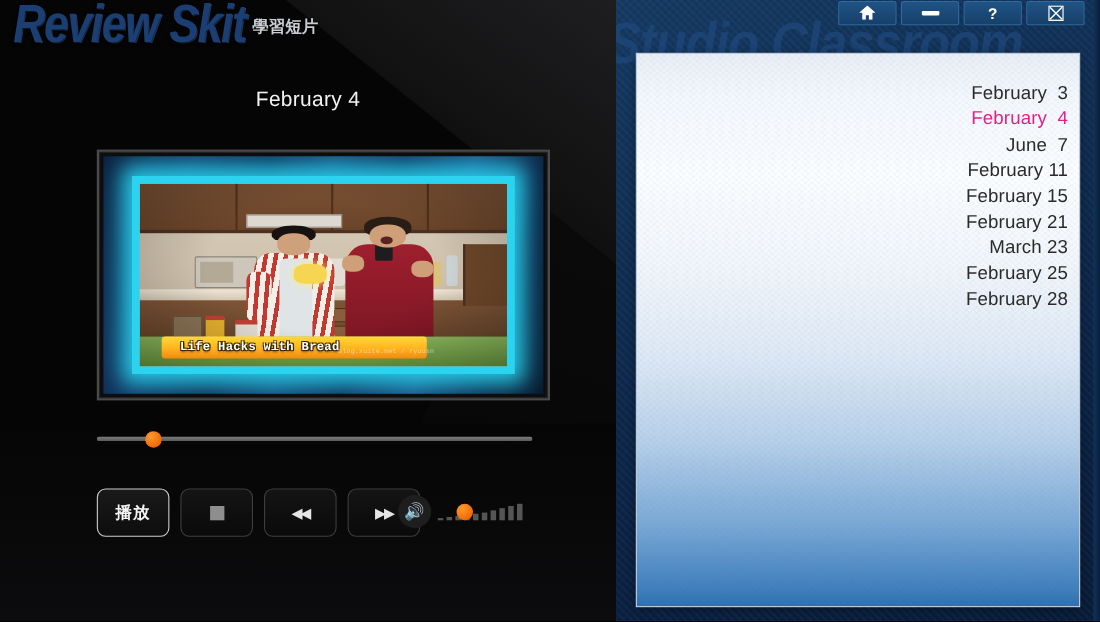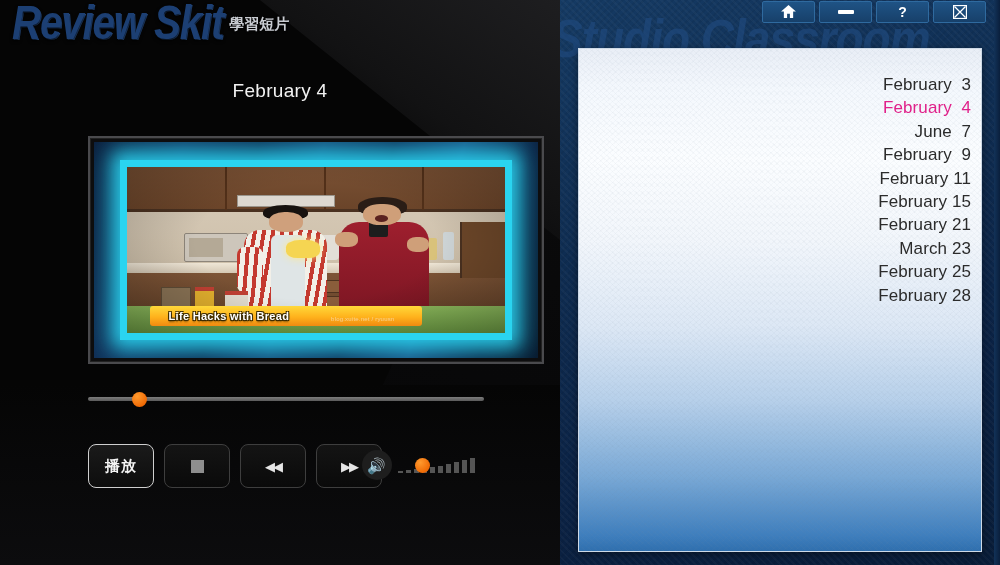--- a/index.html
+++ b/index.html
@@ -50,24 +50,25 @@
   }
 
   
   #video-date {
     position:absolute; top:80px; left:0; width:560px;
     text-align:center; color:#f2f2f2; font-size:19px; letter-spacing:.3px;
   }
 
   
   #video-bezel {
-    position:absolute; left:88px; top:136px; width:456px; height:228px;
+    position:absolute; left:88px; top:136px; width:412px; height:228px;
     background:#0d0d0e; border:2px solid #4a4a4d;
     box-shadow:0 0 0 1px #222 inset;
     padding:4px;
+    font-family:Liberation Mono, monospace;
   }
   #video-backdrop {
     position:relative; width:100%; height:100%; overflow:hidden;
     background:
       linear-gradient(105deg,#0b1a38 0%, #12305c 18%, #0d2248 33%, #16406e 46%,
                       #0e2750 60%, #1a4a7d 74%, #0c1f40 88%, #081428 100%);
   }
   
   #video-glow {
     position:absolute; left:26px; top:18px; right:26px; bottom:18px;
@@ -382,21 +383,20 @@
         </span>
       </div>
     </div>
 
     <div id="list-card">
       <div id="list-card-texture"></div>
       <div id="date-list">
           <div class="date-item">February  3</div>
           <div class="date-item selected">February  4</div>
           <div class="date-item">June  7</div>
-          <div class="date-item">February  9</div>
           <div class="date-item">February 11</div>
           <div class="date-item">February 15</div>
           <div class="date-item">February 21</div>
           <div class="date-item">March 23</div>
           <div class="date-item">February 25</div>
           <div class="date-item">February 28</div>
         </div>
     </div>
 
     <div id="right-edge"></div>

